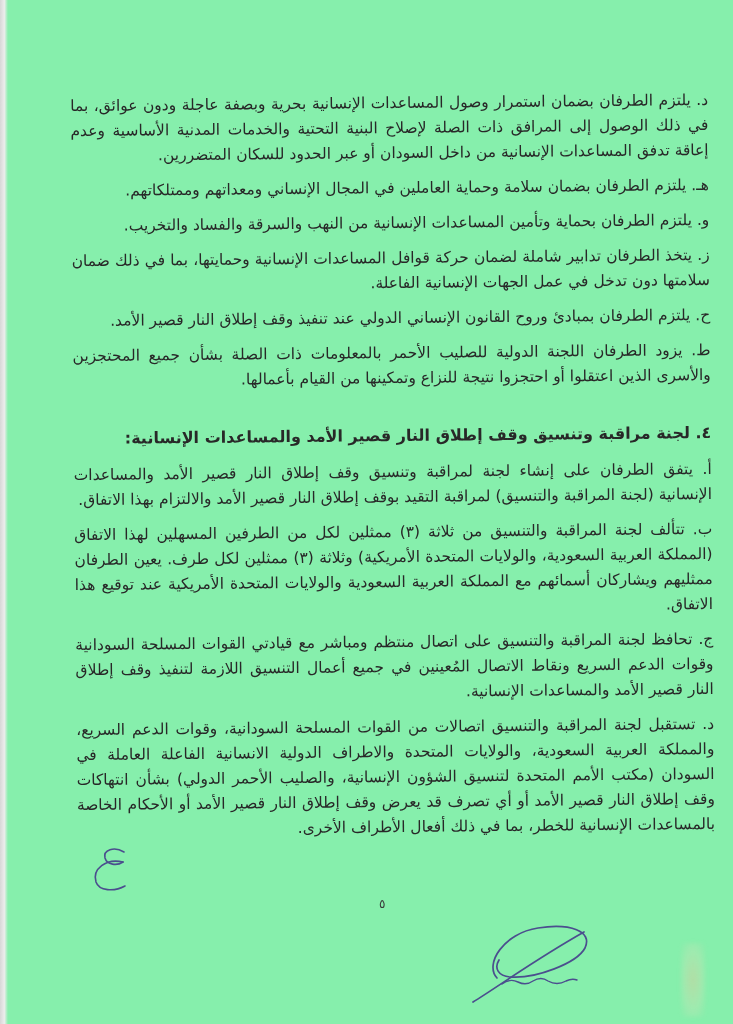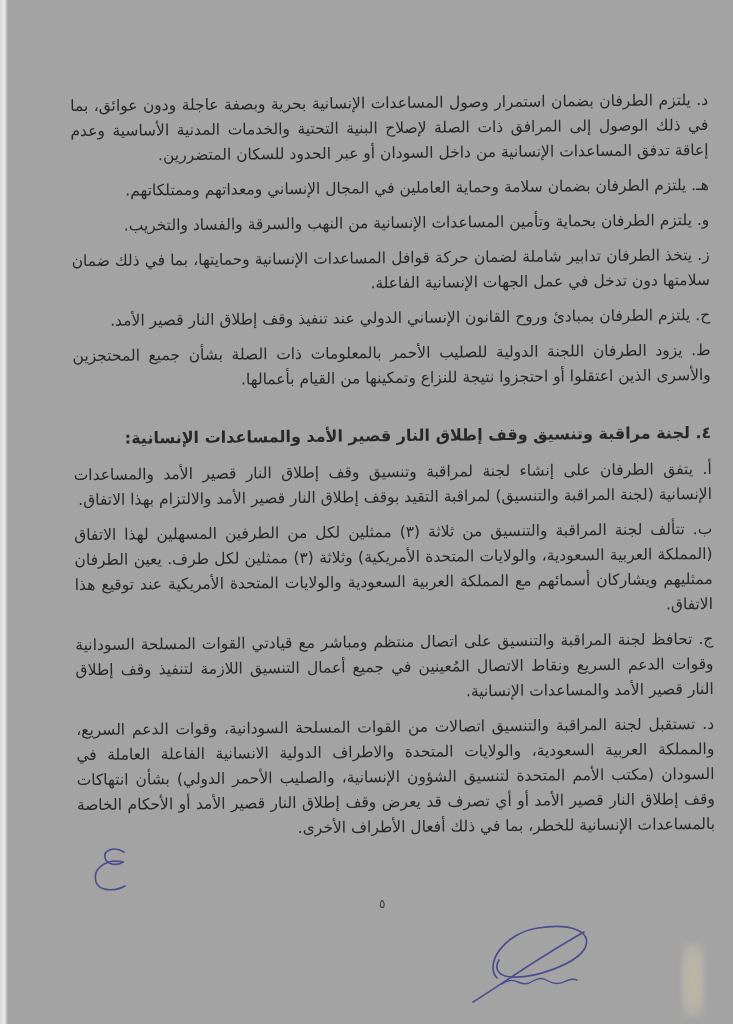--- a/index.html
+++ b/index.html
@@ -5,21 +5,21 @@
   html, body {
     margin: 0;
     padding: 0;
     background: #ffffff;
     font-family: "DejaVu Sans", sans-serif;
   }
   .scan {
     position: relative;
     width: 733px;
     height: 1024px;
-    background: #a3a3a3;
+    background: #86efac;
     overflow: hidden;
   }
   
   .edge-left {
     position: absolute;
     left: 0; top: 0;
     width: 8px; height: 100%;
     background: linear-gradient(90deg, #d7d7d7 0%, #ececec 55%, rgba(255,255,255,0) 100%);
   }
   .content {

